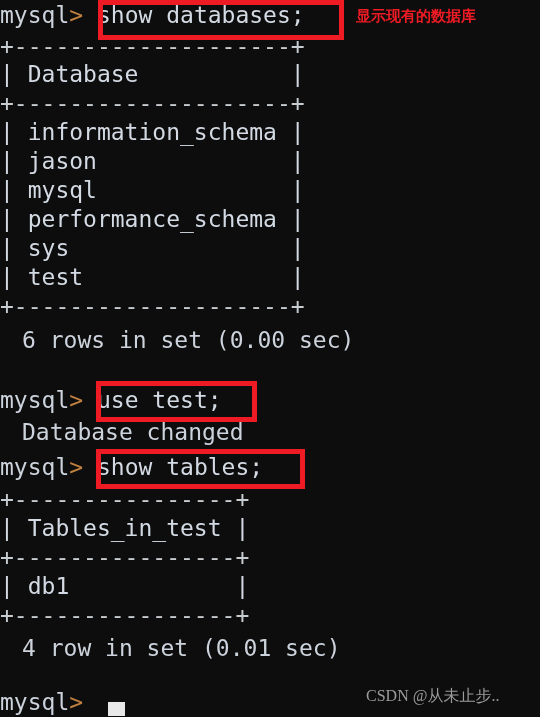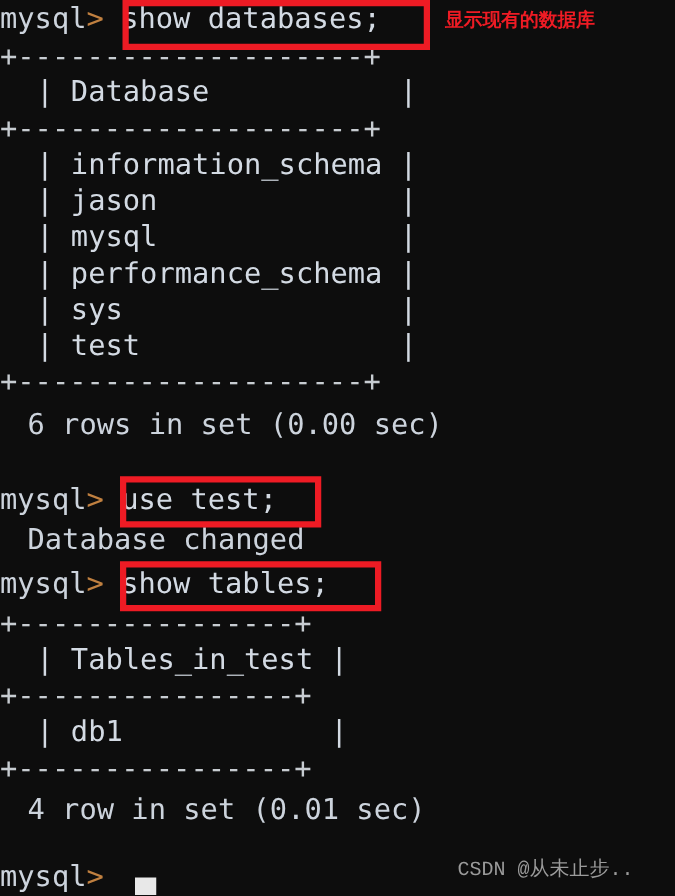--- a/index.html
+++ b/index.html
@@ -32,21 +32,21 @@
     line-height: 31px;
     white-space: pre;
     font-size: 23px;
     letter-spacing: 0px;
     color: #ccd3dc;
   }
   .prompt-host { color: #ccd3dc; }
   .prompt-gt   { color: #c08040; }
   .cmd         { color: #d3dae3; }
   .rule        { color: #c7ccd1; }
-  .cell        { color: #d3dae3; margin-left: 29px; }
+  .cell        { color: #d3dae3; }
   .status      { color: #ccd3dc; padding-left: 22px; }
 
   
 
   
   .cursor {
     position: absolute;
     width: 17px;
     height: 14px;
     background: #e8e8e8;
@@ -69,21 +69,21 @@
     font-size: 15px;
     font-weight: 700;
     white-space: pre;
     line-height: 1;
   }
 
   
   .watermark {
     position: absolute;
     color: #9b9b9b;
-    font-family: Liberation Mono, monospace;
+    font-family: Liberation Serif, serif;
     font-size: 16px;
     white-space: pre;
     line-height: 1;
   }
 </style>
 </head>
 <body>
 
 <div id="screen">
 

